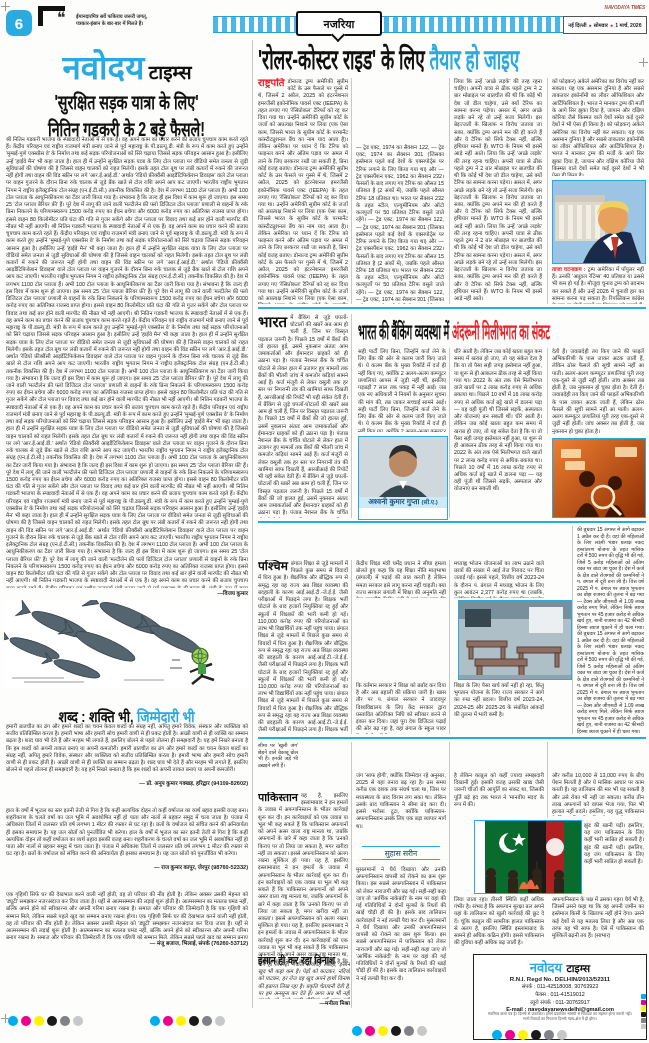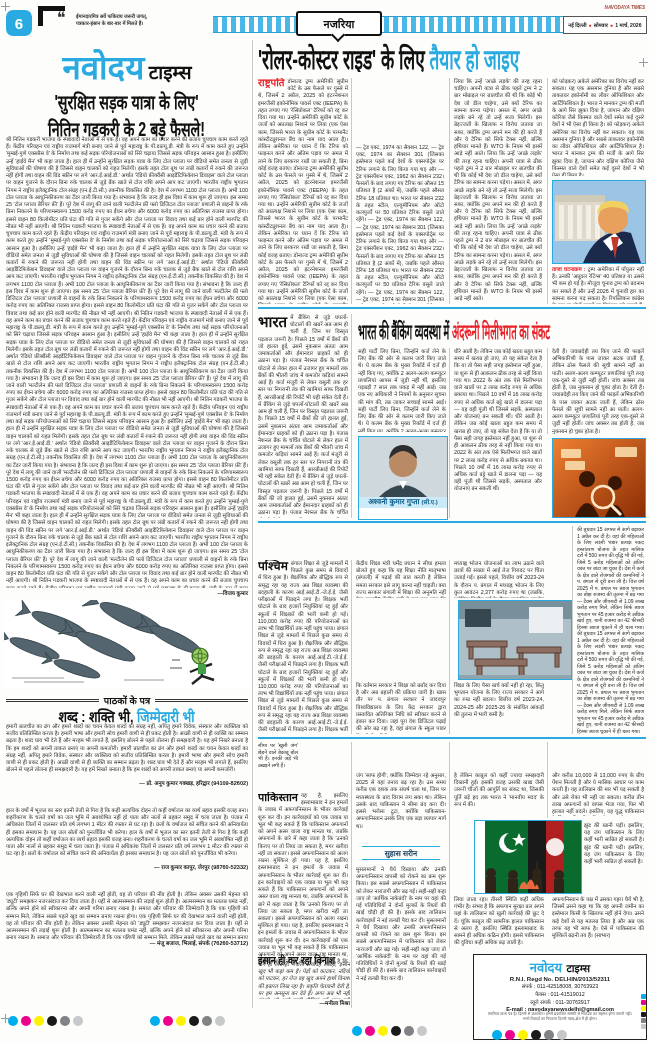--- a/index.html
+++ b/index.html
@@ -129,25 +129,20 @@
           </g>
         <rect x="-2" y="8" width="8" height="10" fill="#43a047"></rect>
         <g stroke="#555" stroke-width="1">
             <line x1="-20" y1="4" x2="-28" y2="4"></line>
             <line x1="-18" y1="12" x2="-30" y2="12"></line>
           </g>
       </g>
     </svg>
   </div>
 
-  <div class="secthead" style="left:6px;top:694px;width:242px">
-    <span class="dl"></span>
-    <span class="tt">पाठकों के पत्र</span>
-    <span class="dl"></span>
-  </div>
 
   <div class="abs" style="left:4px;top:706px;width:245px">
     <span class="condc" style="font-size:12.5px;transform:scale(1,1.2)"><span>शब्द : शक्ति भी,</span> <span class="blue">जिम्मेदारी भी</span></span>
   </div>
   <div class="abs bt" style="left:6px;top:723px;width:242px;height:56px"><span>हमारी बातचीत का ढंग और हमारे शब्दों का चयन केवल शब्दों का संग्रह नहीं, अपितु हमारे विवेक, संस्कार और व्यक्तित्व को सजीव प्रतिबिम्बित करता है। हमारी भाषा और हमारी सोच हमारी वाणी से ही प्रकट होती है। अच्छी वाणी से ही व्यक्ति का सम्मान बढ़ता है। शब्द घाव भी देते हैं और मरहम भी लगाते हैं, इसलिए बोलने से पहले तोलना ही समझदारी है। यह हमें निखरे बनाता है कि हम शब्दों को अपनी ताकत बनाएं या अपनी कमजोरी। हमारी बातचीत का ढंग और हमारे शब्दों का चयन केवल शब्दों का संग्रह नहीं, अपितु हमारे विवेक, संस्कार और व्यक्तित्व को सजीव प्रतिबिम्बित करता है। हमारी भाषा और हमारी सोच हमारी वाणी से ही प्रकट होती है। अच्छी वाणी से ही व्यक्ति का सम्मान बढ़ता है। शब्द घाव भी देते हैं और मरहम भी लगाते हैं, इसलिए बोलने से पहले तोलना ही समझदारी है। यह हमें निखरे बनाता है कि हम शब्दों को अपनी ताकत बनाएं या अपनी कमजोरी।</span></div>
   <div class="abs sig" style="left:6px;top:779px;width:242px">— प्रो. अनूप कुमार गक्खड़, हरिद्वार (94109-82602)</div>
 
   <div class="abs bt" style="left:6px;top:807px;width:242px;height:56px"><span>हाल के वर्षों में भूजल का स्तर इतनी तेजी से गिरा है कि कहीं अत्यधिक दोहन तो कहीं वर्षाजल का व्यर्थ बहाव इसकी वजह बना। शहरीकरण के चलते वर्षा का जल भूमि में अवशोषित नहीं हो पाता और नालों से बहकर समुद्र में चला जाता है। पंजाब में अधिकांश जिलों में जलस्तर प्रति वर्ष लगभग 1 मीटर की रफ्तार से घट रहा है। छतों के वर्षाजल को संचित करने की अनिवार्यता ही इसका समाधान है। यह जल स्रोतों को पुनर्जीवित भी करेगा। हाल के वर्षों में भूजल का स्तर इतनी तेजी से गिरा है कि कहीं अत्यधिक दोहन तो कहीं वर्षाजल का व्यर्थ बहाव इसकी वजह बना। शहरीकरण के चलते वर्षा का जल भूमि में अवशोषित नहीं हो पाता और नालों से बहकर समुद्र में चला जाता है। पंजाब में अधिकांश जिलों में जलस्तर प्रति वर्ष लगभग 1 मीटर की रफ्तार से घट रहा है। छतों के वर्षाजल को संचित करने की अनिवार्यता ही इसका समाधान है। यह जल स्रोतों को पुनर्जीवित भी करेगा।</span></div>
   <div class="abs sig" style="left:6px;top:863px;width:242px">— राज कुमार कापुर, जेरपुर (98760-52332)</div>
 
@@ -307,21 +302,21 @@
   <div class="abs bt bt-sm" style="left:258px;top:742px;width:40px;height:26px">
     <span>सीमा पर 'खुली जंग' छेड़ने वाले बेकाबू बोल भी हैं। इनकी जड़ें भी उखड़ने लगी हैं।</span>
   </div>
   <div class="abs bt" style="left:258px;top:792px;width:90px;height:172px">
     <span class="lead blk" style="font-size:11px">पाकिस्तान</span>
     <span>यह है, इसलिए इस्लामाबाद ने इन हमलों के जवाब में अफगानिस्तान के भीतर कार्रवाई शुरू कर दी। इन कार्रवाइयों को एक जवाब या भूल भी कह सकते हैं कि पाकिस्तान अफगानों को अपने असर वाला राष्ट्र मानता था, जबकि अफगानों के बारे में कहा जाता है कि 'उनको किराए पर तो लिया जा सकता है, मगर खरीदा नहीं जा सकता'। इससे अफगानिस्तान को अलग रखना मुश्किल हो गया। यह है, इसलिए इस्लामाबाद ने इन हमलों के जवाब में अफगानिस्तान के भीतर कार्रवाई शुरू कर दी। इन कार्रवाइयों को एक जवाब या भूल भी कह सकते हैं कि पाकिस्तान अफगानों को अपने असर वाला राष्ट्र मानता था, जबकि अफगानों के बारे में कहा जाता है कि 'उनको किराए पर तो लिया जा सकता है, मगर खरीदा नहीं जा सकता'। इससे अफगानिस्तान को अलग रखना मुश्किल हो गया। यह है, इसलिए इस्लामाबाद ने इन हमलों के जवाब में अफगानिस्तान के भीतर कार्रवाई शुरू कर दी। इन कार्रवाइयों को एक जवाब या भूल भी कह सकते हैं कि पाकिस्तान अफगानों को अपने असर वाला राष्ट्र मानता था, जबकि अफगानों के बारे में कहा जाता है कि 'उनको किराए पर तो लिया जा सकता है, मगर खरीदा नहीं जा सकता'। इससे अफगानिस्तान को अलग रखना मुश्किल हो गया।</span>
   </div>
   <div class="abs bt" style="left:356px;top:772px;width:90px;height:70px">
     <span>जंग 'साफ होगी', क्योंकि जिम्मेदार रहे अनुसार, 2025 से यहां तनाव बढ़ रहा है। उस समय करीब एक दशक तक संघर्ष चला था, जिस पर मध्यस्थता के बाद विराम लग सका था। लेकिन उसके बाद पाकिस्तान ने सीमा बंद करा दी। इससे भरोसा टूटा, क्योंकि पाकिस्तान-अफगानिस्तान उसके लिए एक बड़ा व्यापार मार्ग था।</span>
   </div>
-  <div class="abs" style="left:362px;top:846px;width:78px;border-top:1.5px solid #29abe2;border-bottom:1.5px solid #29abe2;text-align:center;font-weight:bold;font-size:7.5px;color:#153d5c;padding:1px 0">सुहास सरीन</div>
+  <div class="abs" style="left:362px;top:846px;width:78px;border-top:1.5px solid #29abe2;border-bottom:1.5px solid #29abe2;text-align:center;font-weight:normal;font-size:7.5px;color:#153d5c;padding:1px 0">सुहास सरीन</div>
   <div class="abs bt" style="left:356px;top:866px;width:90px;height:140px">
     <span>मुसलमानों ने धैर्य दिखाया और उनकी अफगानिस्तान वापसी को रोकने का क्रम शुरू किया। इस सबसे अफगानिस्तान में पाकिस्तान को लेकर नाराजगी और बढ़ गई। सही-सही कहा जाए तो 'आर्थिक नाकेबंदी' के नाम पर वहां की गई गतिविधियों ने दोनों मुल्कों के रिश्तों की खाई चौड़ी ही की है। इसके बाद तालिबान कार्रवाइयों ने नई तल्खी पैदा कर दी। मुसलमानों ने धैर्य दिखाया और उनकी अफगानिस्तान वापसी को रोकने का क्रम शुरू किया। इस सबसे अफगानिस्तान में पाकिस्तान को लेकर नाराजगी और बढ़ गई। सही-सही कहा जाए तो 'आर्थिक नाकेबंदी' के नाम पर वहां की गई गतिविधियों ने दोनों मुल्कों के रिश्तों की खाई चौड़ी ही की है। इसके बाद तालिबान कार्रवाइयों ने नई तल्खी पैदा कर दी।</span>
   </div>
   <div class="abs bt" style="left:454px;top:772px;width:90px;height:44px">
     <span>है लेकिन काबुल को कहीं ज्यादा समझदारी दिखानी हुई। इसकी वजह उसकी खाद्य जैसी जरूरी चीजों की आपूर्ति का संकट था, जिसकी पूर्ति बड़े हद तक भारत ने 'मानवीय मदद' के रूप में की।</span>
   </div>
   <div class="phbox" style="left:474px;top:820px;width:106px;height:72px">
     <svg width="106" height="72" viewBox="0 0 106 72">
       <rect width="53" height="72" fill="#0a6b2e"></rect>
       <rect width="10" height="72" fill="#fff"></rect>

